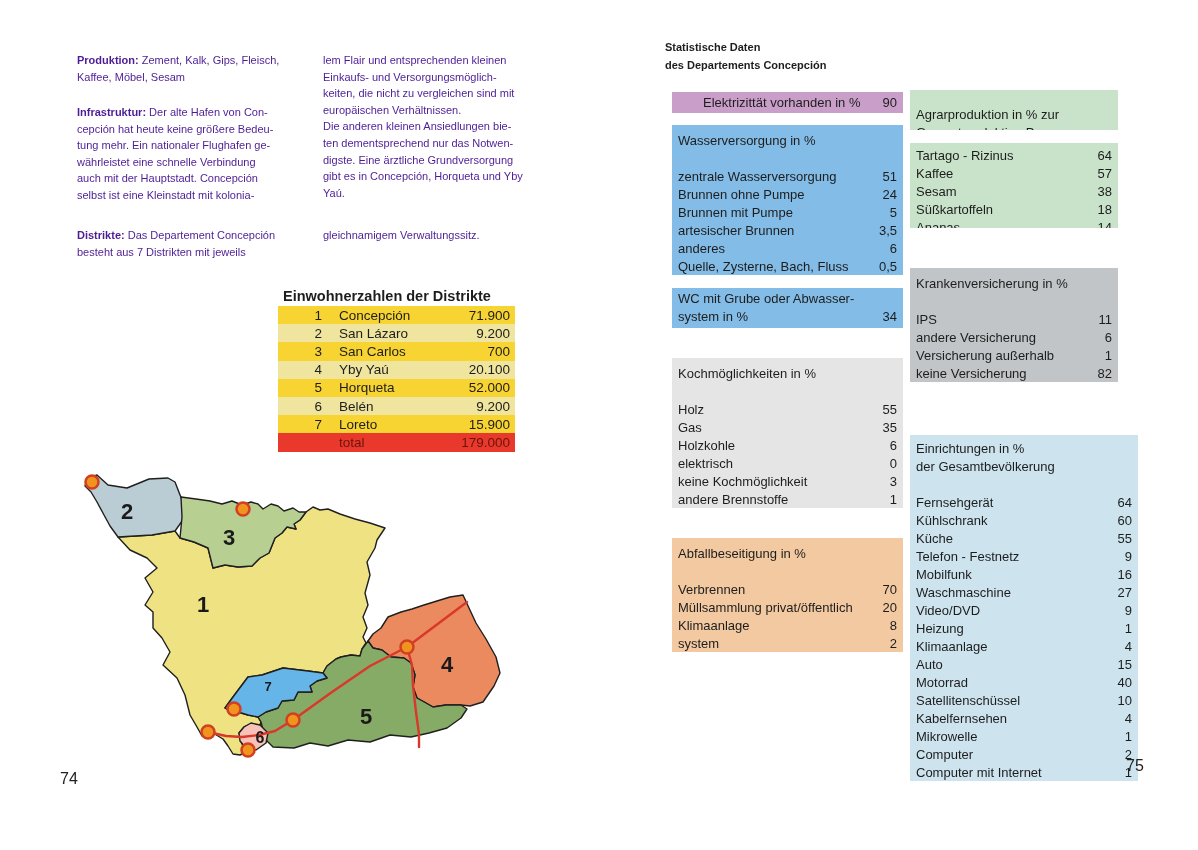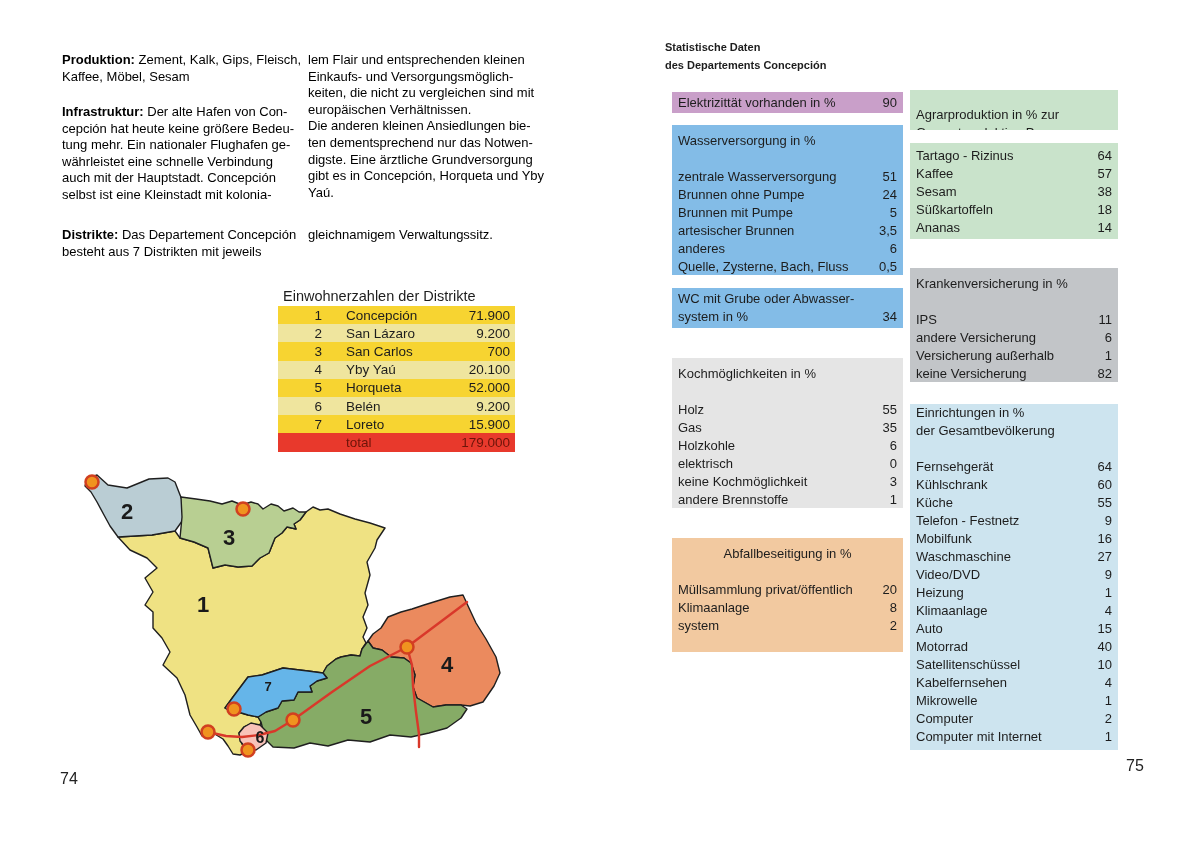--- a/index.html
+++ b/index.html
@@ -3,42 +3,42 @@
 <meta charset="utf-8">
 <style>
   html,body{margin:0;padding:0;background:#ffffff;}
   .spread{
     position:relative;width:1198px;height:850px;background:#ffffff;
     font-family:"Liberation Sans",sans-serif;color:#1d1d1d;overflow:hidden;
     outline:1px solid #d8d8d8;
   }
   *{box-sizing:border-box;}
   
-  .para{position:absolute;width:245px;font-size:13px;line-height:16.6px;white-space:pre-line;color:#000000;}
+  .para{position:absolute;width:245px;font-size:11px;line-height:16.6px;white-space:pre-line;color:#4c1d95;margin-left:15px;}
   .para b{font-weight:bold;}
   
-  .etitle{position:absolute;left:283px;top:288px;font-size:14.5px;font-weight:normal;text-align:right;}
+  .etitle{position:absolute;left:283px;top:288px;font-size:14.5px;font-weight:bold;text-align:right;}
   .etable{position:absolute;left:278px;top:306px;width:237px;}
   .erow{display:flex;align-items:center;height:18.2px;font-size:13.5px;}
   .enum{width:44px;text-align:right;}
-  .ename{margin-left:24px;flex:1;}
+  .ename{margin-left:17px;flex:1;}
   .eval{text-align:right;padding-right:5px;}
   .row-bright{background:#f7d431;}
   .row-pale{background:#efe59e;}
   .row-total{background:#e8392c;color:#6d1409;}
   
   .rtitle{position:absolute;left:665px;top:38px;font-size:11px;font-weight:bold;line-height:18px;}
   .sblock{position:absolute;font-size:13px;color:#1d1d1d;overflow:hidden;}
   .srow{display:flex;justify-content:space-between;line-height:18px;padding:0 6px;}
   .sheader{line-height:18px;padding:0 6px;}
   .sgap{height:18px;}
-  .bg-purple{background:#c99fc9;}
+  .bg-purple{background:#c99fc9;padding-left:25px;}
   .bg-blue{background:#83bce7;}
   .bg-paleyellow{background:#e5e5e5;}
-  .bg-peach{background:#f2c9a0;text-align:center;}
+  .bg-peach{background:#f2c9a0;}
   .bg-green{background:#c9e3cb;}
   .bg-gray{background:#c2c5c8;}
   .bg-lightblue{background:#cde4ef;}
   .pagenum{position:absolute;font-size:16px;color:#222;}
   
   .map-svg{position:absolute;left:70px;top:465px;}
   .district{stroke:#1f1f1f;stroke-width:1.4;stroke-linejoin:round;}
   .road{fill:none;stroke:#d9382a;stroke-width:2.4;stroke-linecap:round;stroke-linejoin:round;}
   .marker{fill:#f0931f;stroke:#d14020;stroke-width:2.5;}
   .dlabel{font-family:"Liberation Sans",sans-serif;font-weight:bold;fill:#1a1a1a;text-anchor:middle;}
@@ -219,39 +219,43 @@
     <div class="srow">
         <span>andere Brennstoffe</span>
         <span>1</span>
       </div>
   </div>
 
   <div class="sblock bg-peach" style="left:672px;top:538px;width:231px;height:114px;padding-top:7px">
     <div class="sheader">Abfallbeseitigung in %</div>
     <div class="sgap"></div>
     <div class="srow">
+        <span>Verbrennen</span>
+        <span>70</span>
+      </div>
+    <div class="srow">
         <span>Müllsammlung privat/öffentlich</span>
         <span>20</span>
       </div>
     <div class="srow">
         <span>Klimaanlage</span>
         <span>8</span>
       </div>
     <div class="srow">
         <span>system</span>
         <span>2</span>
       </div>
   </div>
 
   <div class="sblock bg-green" style="left:910px;top:90px;width:208px;height:40px;padding-top:16px">
     <div class="sheader">Agrarproduktion in % zur</div>
     <div class="sheader">Gesamtproduktion Paraguays</div>
   </div>
 
-  <div class="sblock bg-green" style="left:910px;top:143px;width:208px;height:96px;padding-top:4px">
+  <div class="sblock bg-green" style="left:910px;top:143px;width:208px;height:85px;padding-top:4px">
     <div class="srow">
         <span>Tartago - Rizinus</span>
         <span>64</span>
       </div>
     <div class="srow">
         <span>Kaffee</span>
         <span>57</span>
       </div>
     <div class="srow">
         <span>Sesam</span>
@@ -281,21 +285,21 @@
     <div class="srow">
         <span>Versicherung außerhalb</span>
         <span>1</span>
       </div>
     <div class="srow">
         <span>keine Versicherung</span>
         <span>82</span>
       </div>
   </div>
 
-  <div class="sblock bg-lightblue" style="left:910px;top:404px;width:208px;height:346px;">
+  <div class="sblock bg-lightblue" style="left:910px;top:435px;width:228px;height:346px;padding-top:5px">
     <div class="sheader">Einrichtungen in %</div>
     <div class="sheader">der Gesamtbevölkerung</div>
     <div class="sgap"></div>
     <div class="srow">
         <span>Fernsehgerät</span>
         <span>64</span>
       </div>
     <div class="srow">
         <span>Kühlschrank</span>
         <span>60</span>

